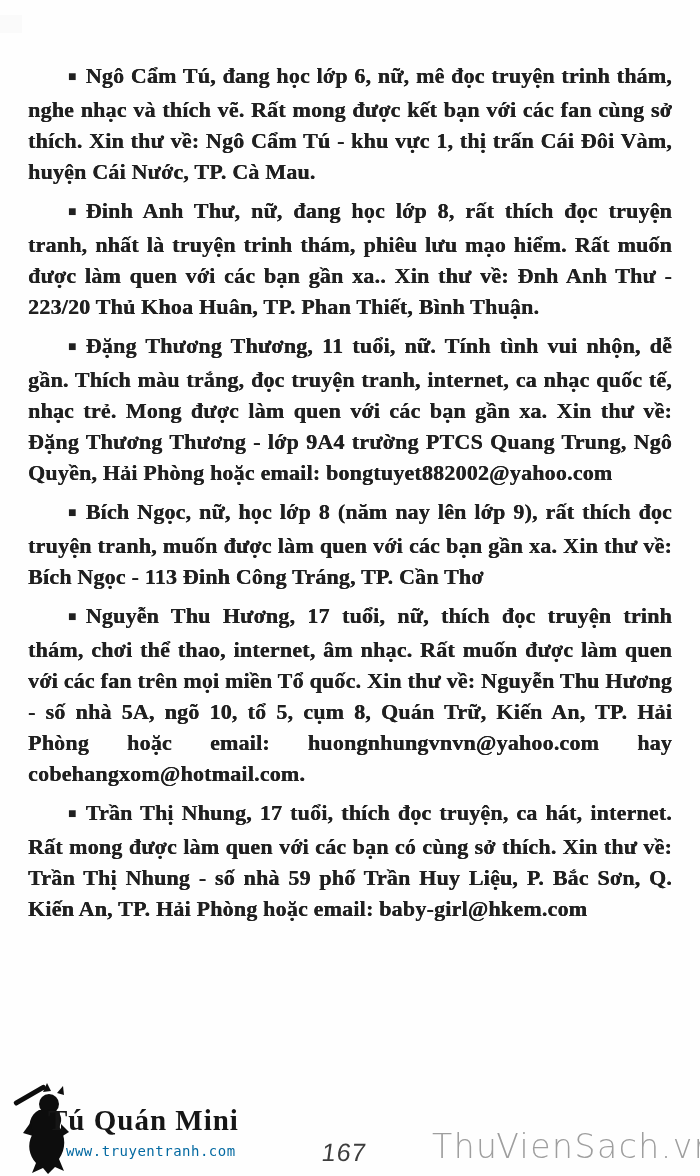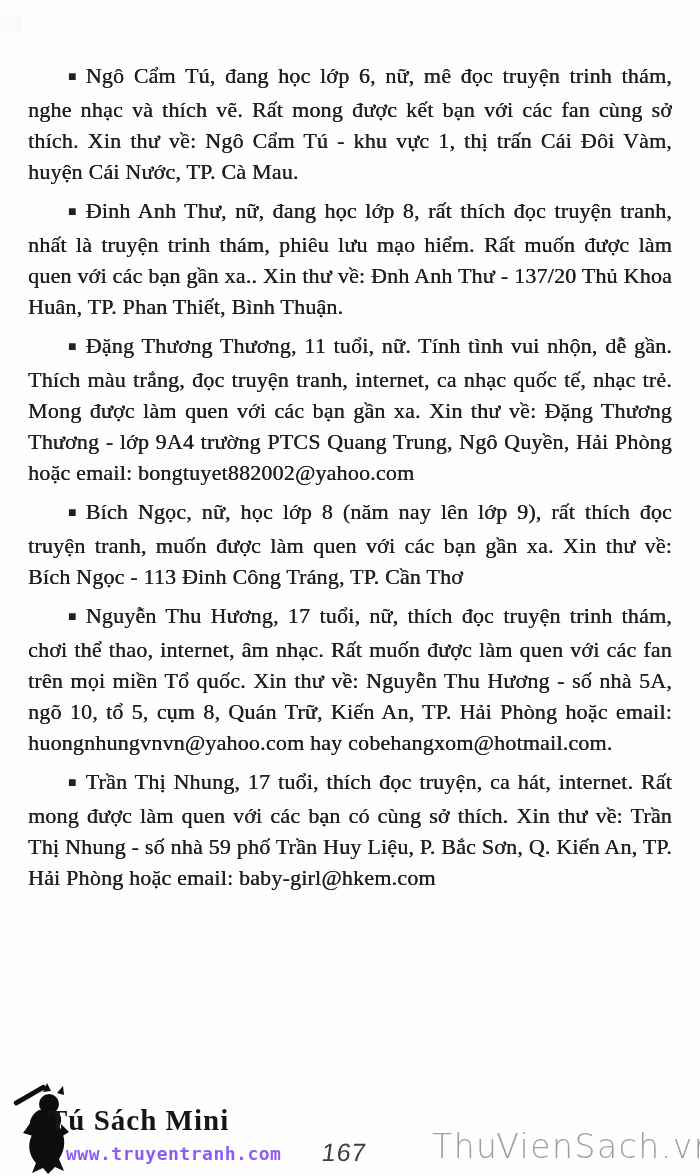--- a/index.html
+++ b/index.html
@@ -23,20 +23,21 @@
     overflow:hidden;
     color:#202020;
     font-size:22px;line-height:31px;
     text-align:justify;
     letter-spacing:0.2px;
     text-shadow:0.3px 0 0 currentColor;
   }
   .entry{
     margin:0 0 8px 0;
     text-indent:20px;
+    font-weight:bold;
   }
   .bullet{
     font-size:14px;
     display:inline-block;
     margin-right:9px;
     transform:translateY(-2px);
     text-shadow:none;
   }
   footer{position:absolute;left:0;top:1060px;width:700px;height:116px;}
   .samurai{
@@ -48,24 +49,24 @@
     font-family:"Liberation Serif","DejaVu Serif",serif;
     font-weight:bold;
     font-size:29px;
     letter-spacing:1px;
     color:#161616;
     white-space:nowrap;
   }
   .series-url{
     position:absolute;left:66px;top:83px;
     font-family:"DejaVu Sans Mono","Liberation Mono",monospace;
-    font-weight:bold;
-    font-size:18px;
+    font-weight:normal;
+    font-size:14px;
     letter-spacing:0.5px;
-    color:#8b5cf6;
+    color:#0369a1;
     white-space:nowrap;
   }
   .page-number{
     position:absolute;left:322px;top:78px;
     font-family:"Liberation Sans","DejaVu Sans",sans-serif;
     font-size:25px;
     color:#3d3d3d;
     transform:skewX(-8deg);
     letter-spacing:1px;
   }
@@ -82,21 +83,21 @@
 </head>
 <body>
 
 <div class="page">
 
   <div class="scan-artifact"></div>
 
   <main class="content" id="entry-list">
     <p class="entry"><span class="bullet">■</span><span>Ngô Cẩm Tú, đang học lớp 6, nữ, mê đọc truyện trinh thám, nghe nhạc và thích vẽ. Rất mong được kết bạn với các fan cùng sở thích. Xin thư về: Ngô Cẩm Tú - khu vực 1, thị trấn Cái Đôi Vàm, huyện Cái Nước, TP. Cà Mau.</span></p>
 
-    <p class="entry"><span class="bullet">■</span><span>Đinh Anh Thư, nữ, đang học lớp 8, rất thích đọc truyện tranh, nhất là truyện trinh thám, phiêu lưu mạo hiểm. Rất muốn được làm quen với các bạn gần xa.. Xin thư về: Đnh Anh Thư - 137/20 Thủ Khoa Huân, TP. Phan Thiết, Bình Thuận.</span></p>
+    <p class="entry"><span class="bullet">■</span><span>Đinh Anh Thư, nữ, đang học lớp 8, rất thích đọc truyện tranh, nhất là truyện trinh thám, phiêu lưu mạo hiểm. Rất muốn được làm quen với các bạn gần xa.. Xin thư về: Đnh Anh Thư - 223/20 Thủ Khoa Huân, TP. Phan Thiết, Bình Thuận.</span></p>
 
     <p class="entry"><span class="bullet">■</span><span>Đặng Thương Thương, 11 tuổi, nữ. Tính tình vui nhộn, dễ gần. Thích màu trắng, đọc truyện tranh, internet, ca nhạc quốc tế, nhạc trẻ. Mong được làm quen với các bạn gần xa. Xin thư về: Đặng Thương Thương - lớp 9A4 trường PTCS Quang Trung, Ngô Quyền, Hải Phòng hoặc email: bongtuyet882002@yahoo.com</span></p>
 
     <p class="entry"><span class="bullet">■</span><span>Bích Ngọc, nữ, học lớp 8 (năm nay lên lớp 9), rất thích đọc truyện tranh, muốn được làm quen với các bạn gần xa. Xin thư về: Bích Ngọc - 113 Đinh Công Tráng, TP. Cần Thơ</span></p>
 
 
     <p class="entry"><span class="bullet">■</span><span>Nguyễn Thu Hương, 17 tuổi, nữ, thích đọc truyện trinh thám, chơi thể thao, internet, âm nhạc. Rất muốn được làm quen với các fan trên mọi miền Tổ quốc. Xin thư về: Nguyễn Thu Hương - số nhà 5A, ngõ 10, tổ 5, cụm 8, Quán Trữ, Kiến An, TP. Hải Phòng hoặc email: huongnhungvnvn@yahoo.com hay cobehangxom@hotmail.com.</span></p>
 
     <p class="entry"><span class="bullet">■</span><span>Trần Thị Nhung, 17 tuổi, thích đọc truyện, ca hát, internet. Rất mong được làm quen với các bạn có cùng sở thích. Xin thư về: Trần Thị Nhung - số nhà 59 phố Trần Huy Liệu, P. Bắc Sơn, Q. Kiến An, TP. Hải Phòng hoặc email: baby-girl@hkem.com</span></p>
   </main>
@@ -108,20 +109,20 @@
         <rect x="1" y="22" width="36" height="5" rx="2" transform="rotate(-30 1 22)"></rect>
         <circle cx="37" cy="24" r="10"></circle>
         <path d="M31 12 l4 -9 l4 8 z"></path>
         <path d="M45 13 l6 -7 l1 9 z"></path>
         <path d="M27 30 C 18 35, 15 45, 20 55 C 15 65, 17 75, 24 83 L 20 93 L 31 88 L 36 94 L 43 87 L 52 91 L 47 79 C 54 69, 54 56, 47 47 C 52 39, 48 31, 41 29 Z"></path>
         <path d="M19 42 l-8 11 l10 3 z"></path>
         <path d="M49 44 l8 8 l-8 5 z"></path>
       </g>
     </svg>
 
-    <div class="series-title">Tú Sách Mini</div>
+    <div class="series-title">Tú Quán Mini</div>
     <div class="series-url">www.truyentranh.com</div>
     <div class="page-number">167</div>
     <div class="watermark">ThuVienSach.vn</div>
 
   </footer>
 
 </div>
 
 </body></html>

